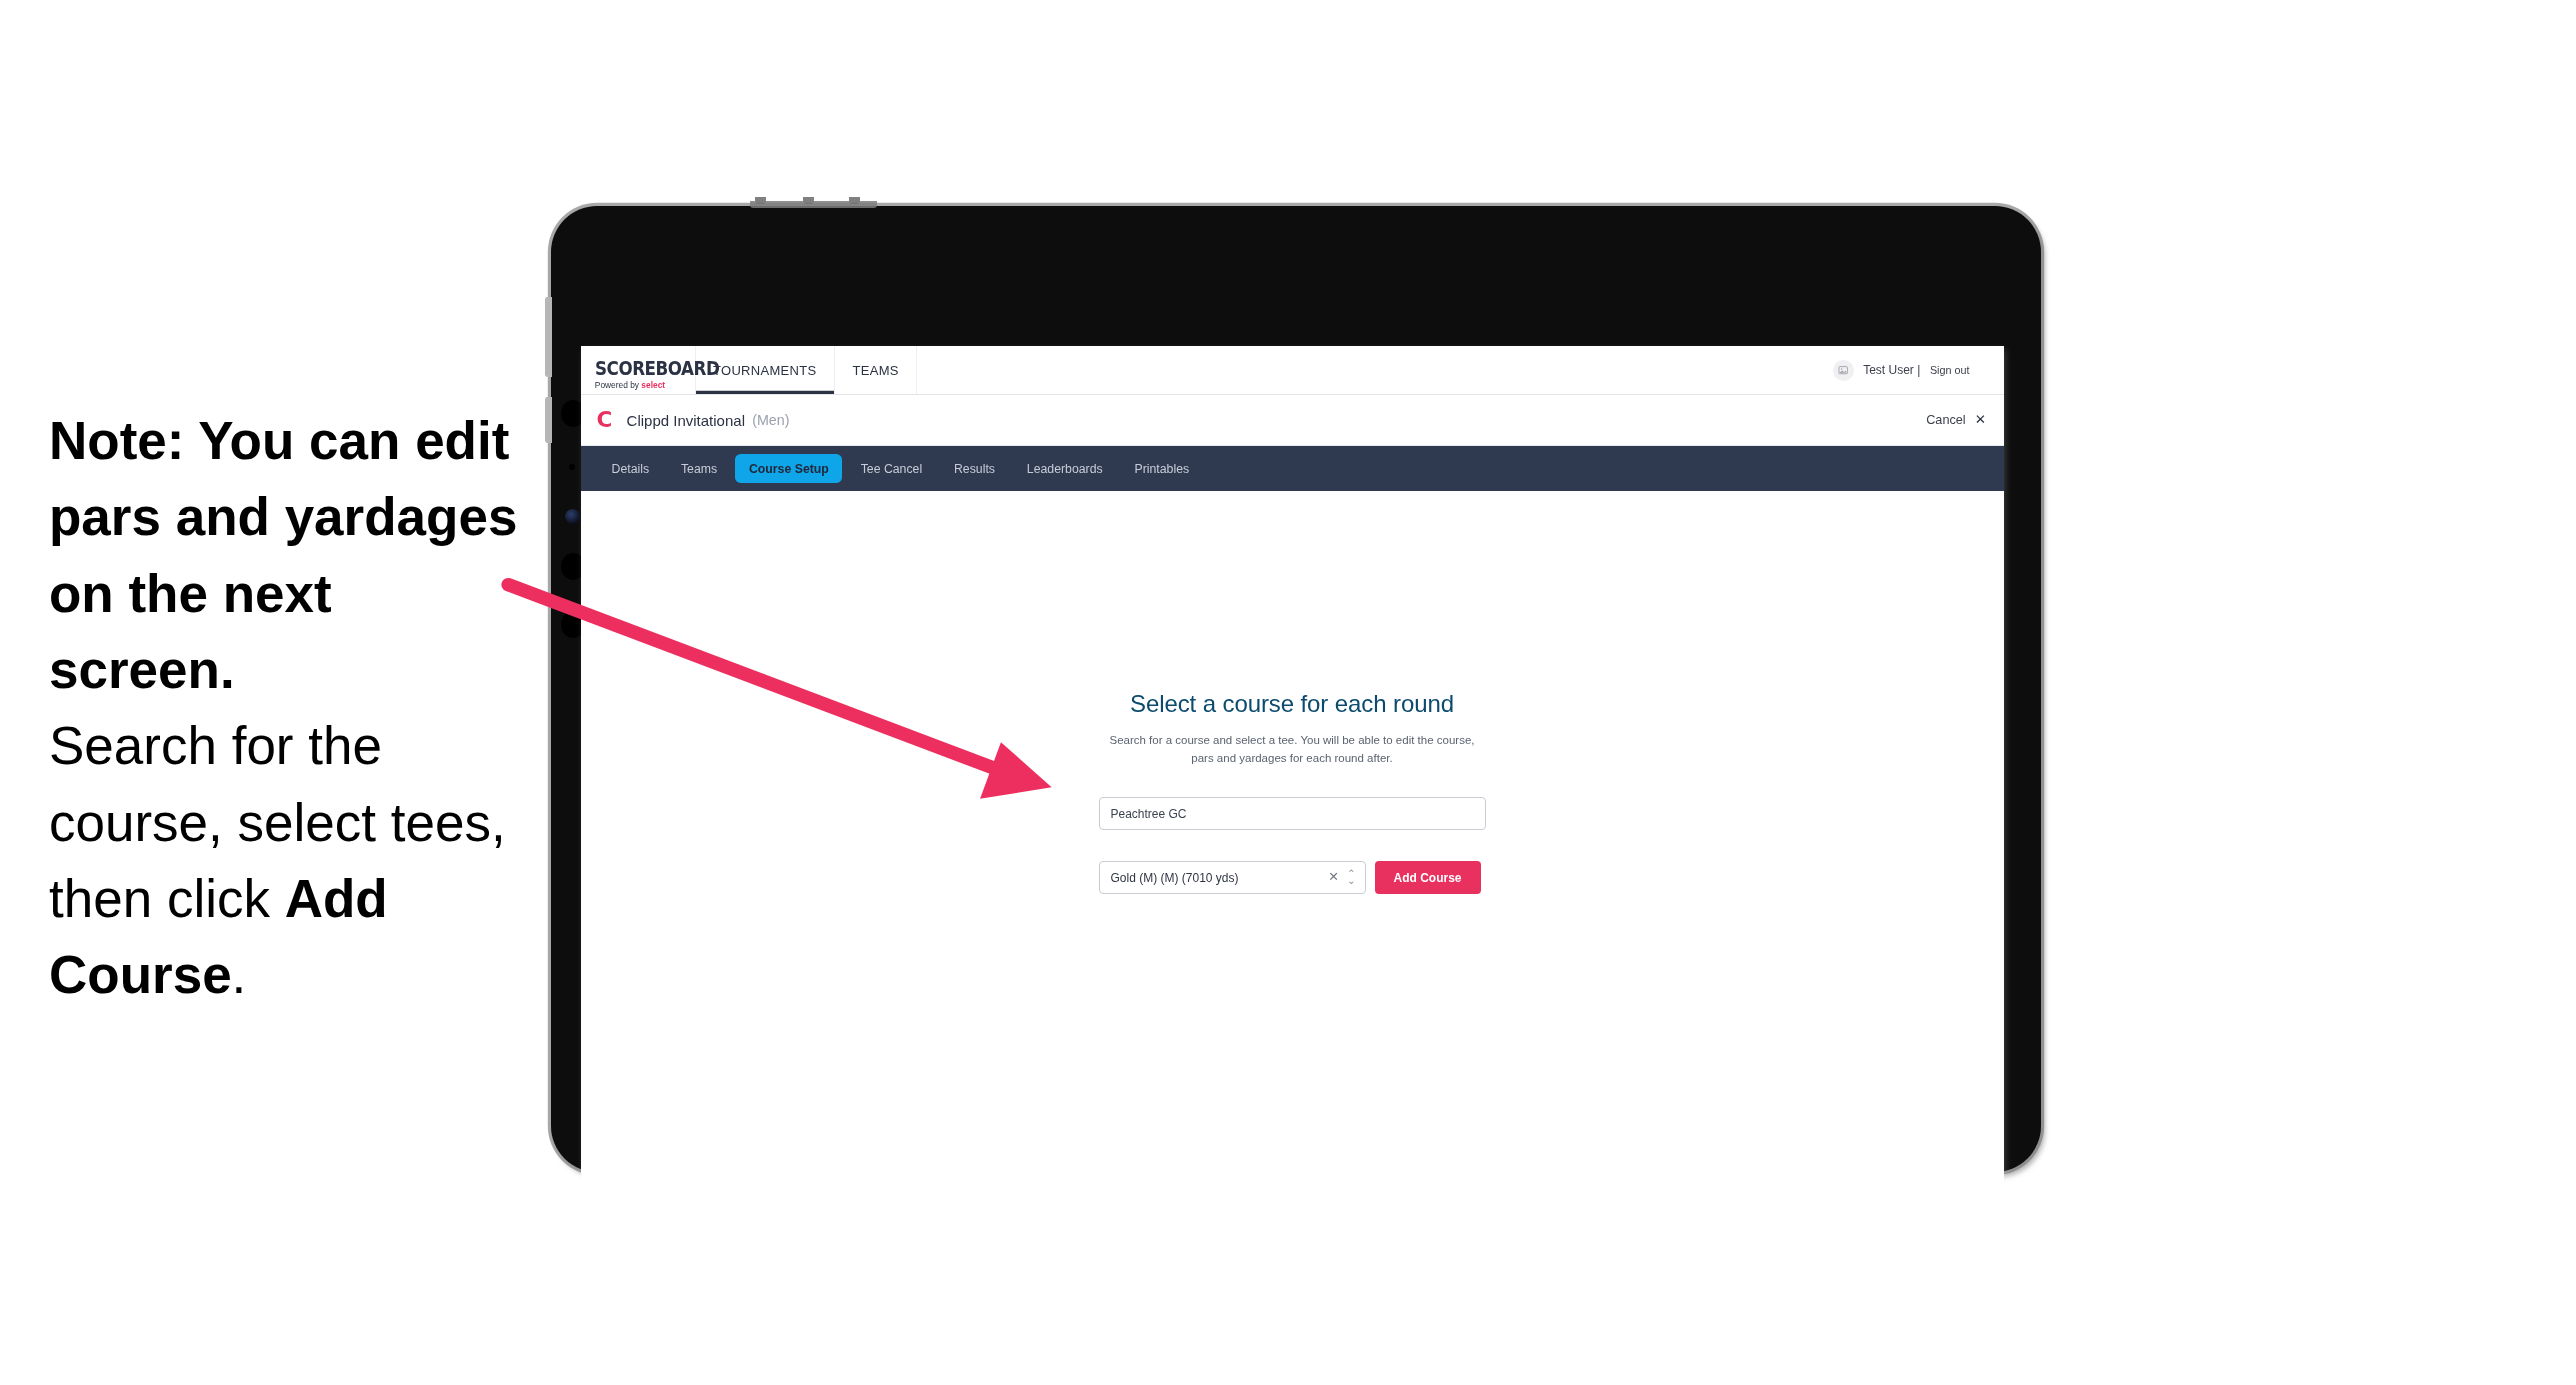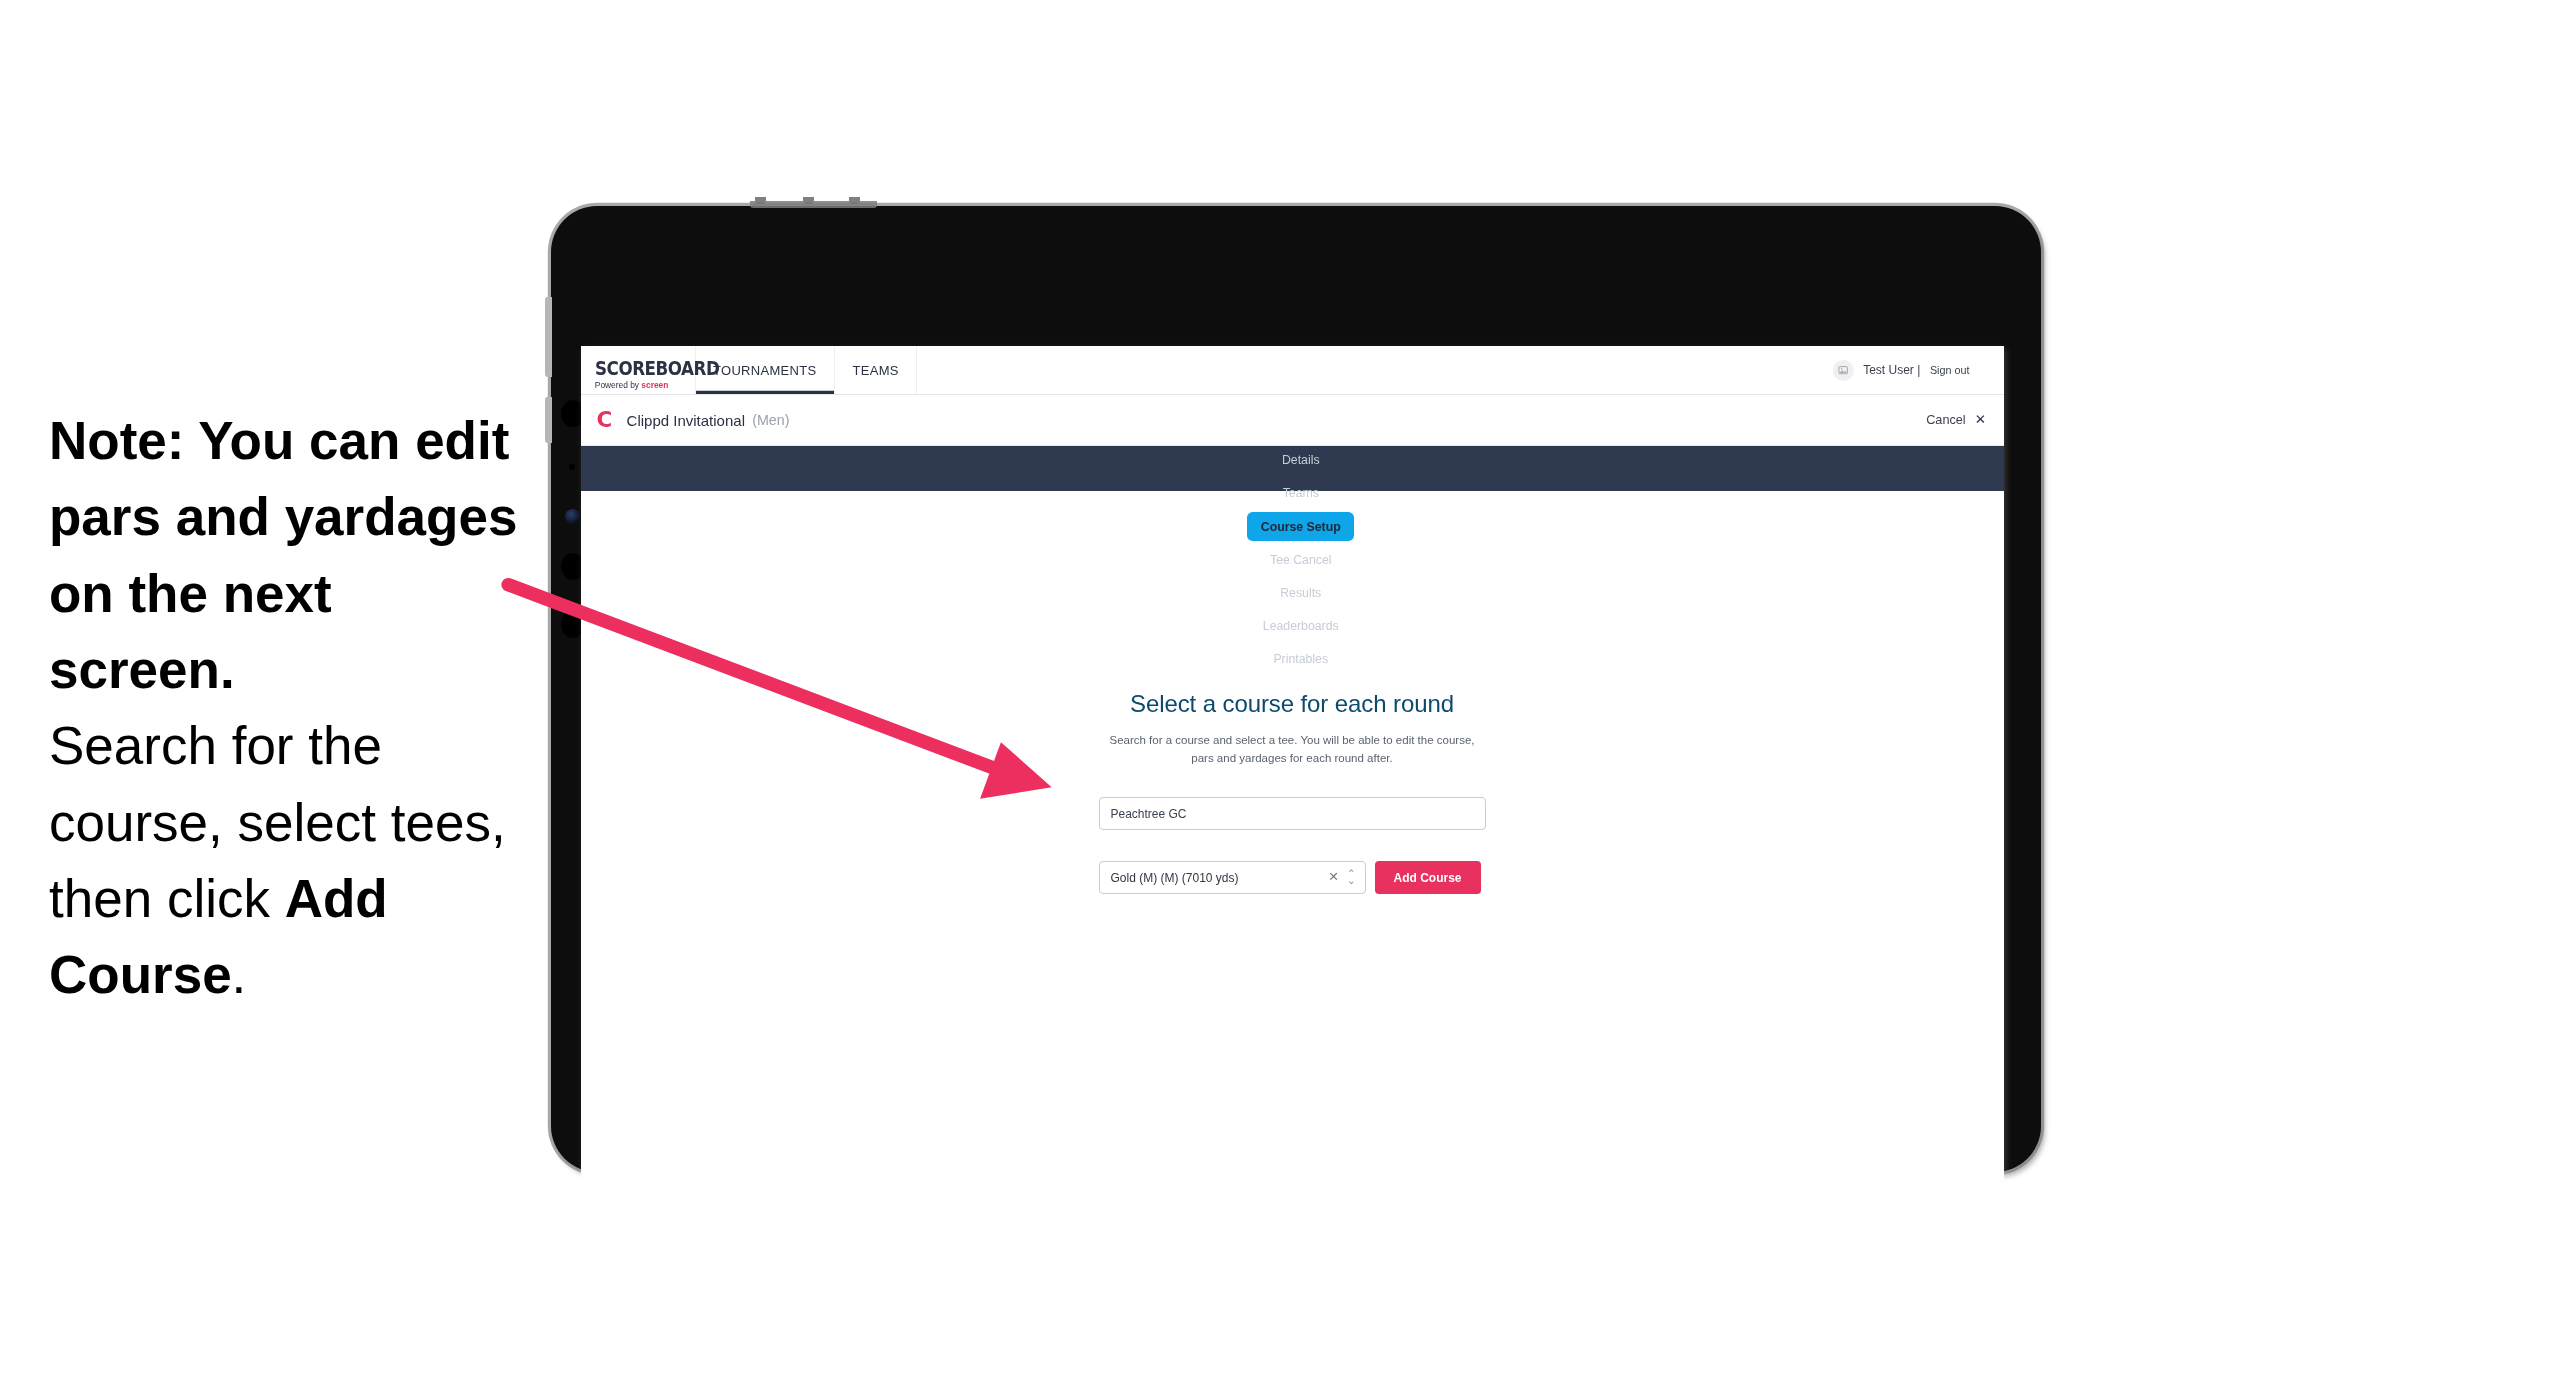--- a/index.html
+++ b/index.html
@@ -195,21 +195,20 @@
   .cancel-x { font-size: 13.5px; color: #2b3243; line-height: 1; }
 
   
   .sectionbar {
     height: 45px;
     background: #2f3a51;
     display: flex;
     align-items: center;
     padding-left: 17.5px;
     gap: 4.8px;
-    flex-direction: column;
   }
   .sec-tab {
     font-size: 12.3px;
     color: #c7ccd6;
     padding: 7.2px 13.5px;
     border-radius: 5.6px;
     cursor: pointer;
     white-space: nowrap;
   }
   .sec-tab.active {
@@ -324,21 +323,21 @@
     <div class="sensor s3"></div>
     <div class="sensor s4"></div>
     <div class="sensor s5"></div>
   </div>
 
   <div id="screen">
 
     <div class="topbar">
       <div class="logo-cell">
         <div class="logo-word">SCOREBOARD</div>
-        <div class="logo-sub"><span>Powered by </span><span class="brand">screen</span></div>
+        <div class="logo-sub"><span>Powered by </span><span class="brand">select</span></div>
       </div>
       <div class="nav-tabs">
         <div class="nav-tab active">TOURNAMENTS</div>
         <div class="nav-tab">TEAMS</div>
       </div>
       <div class="topbar-right">
         <div class="avatar">
           <svg width="10.4" height="10.4" viewBox="0 0 16 16" aria-hidden="true">
             <rect x="1.5" y="2.5" width="13" height="11" rx="1.2" fill="none" stroke="currentColor" stroke-width="1.3"></rect>
             <circle cx="5.6" cy="6.2" r="1.1" fill="currentColor"></circle>

